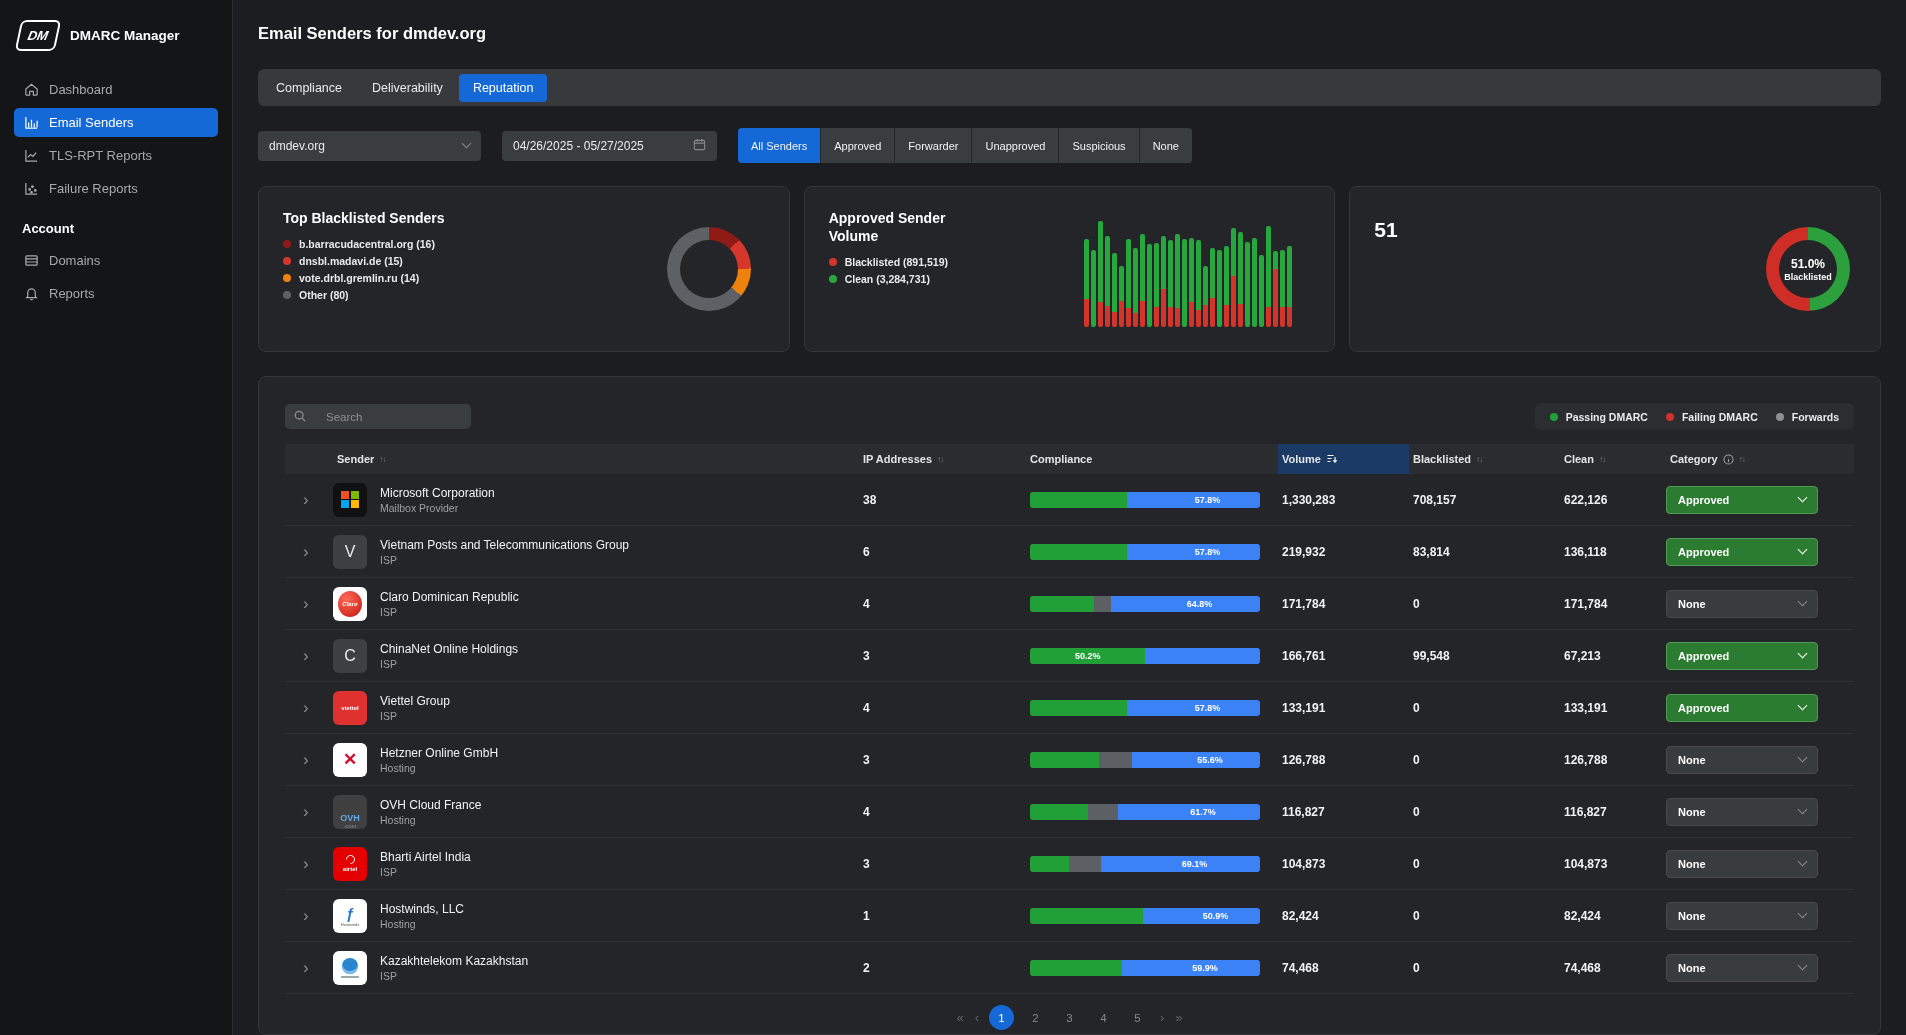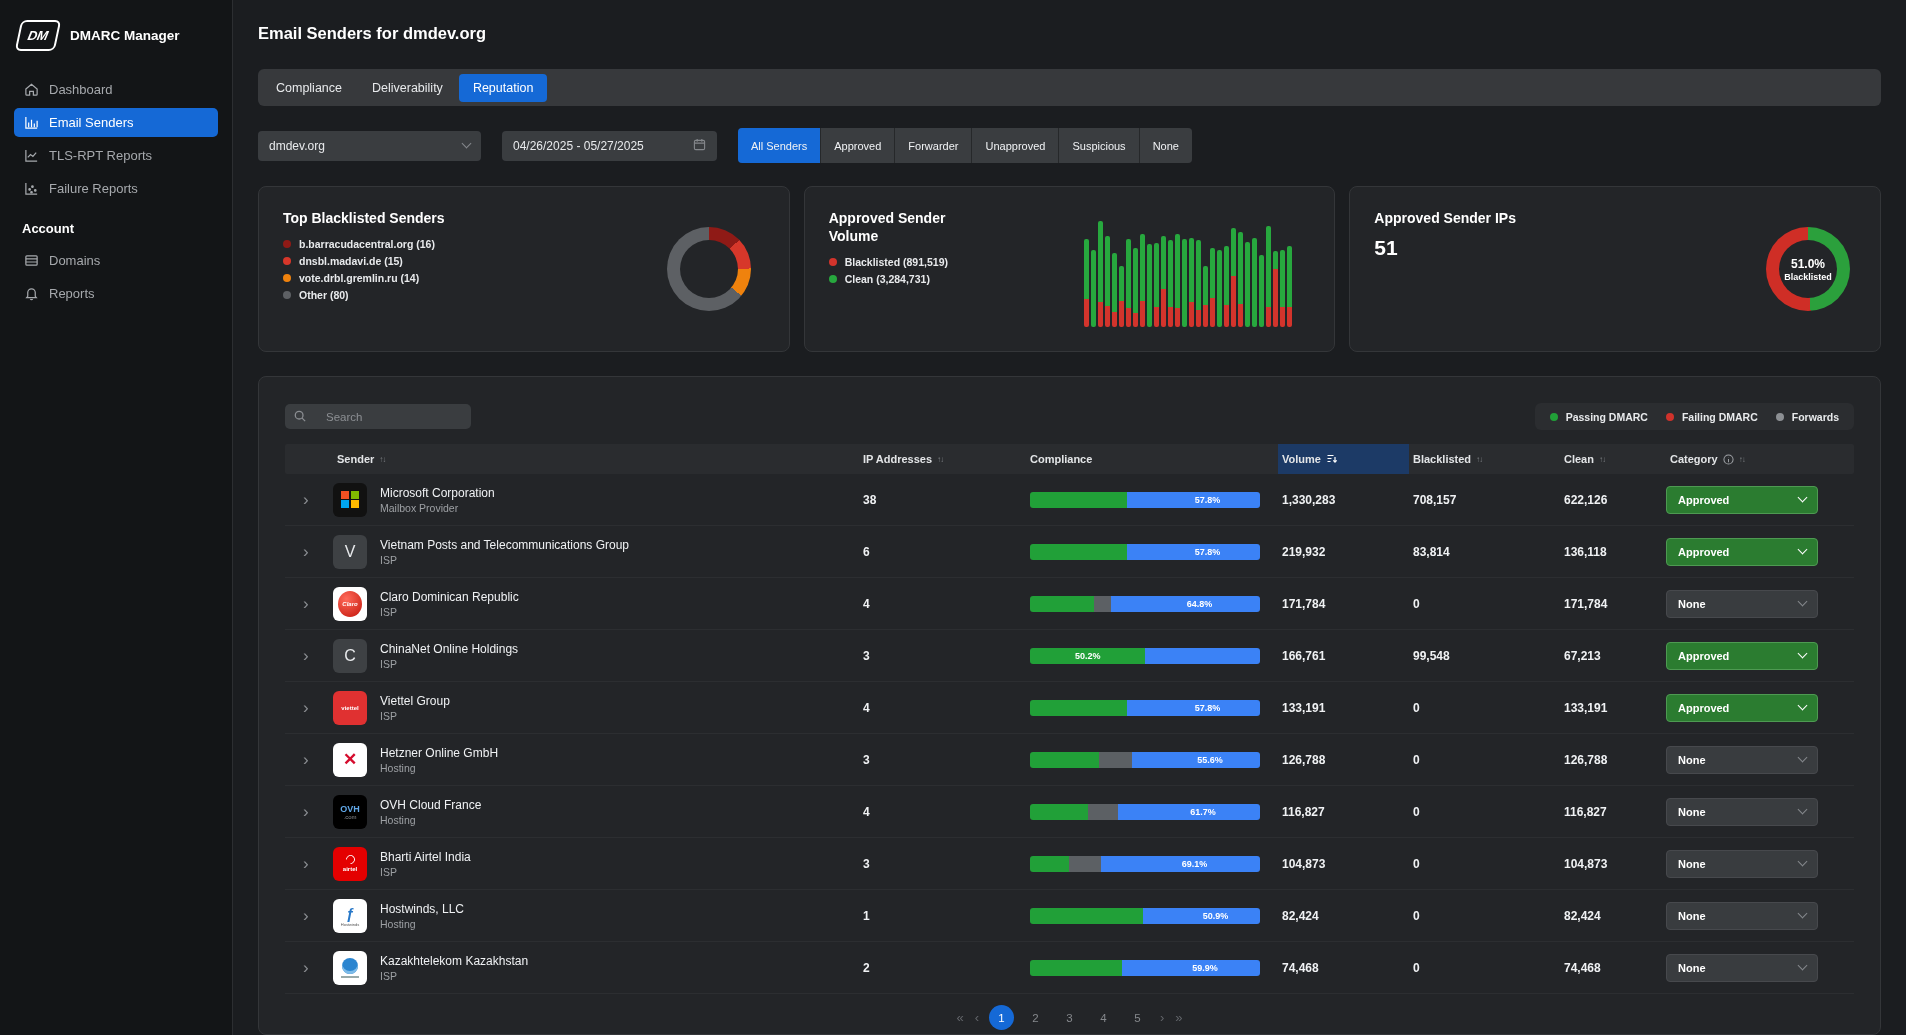--- a/index.html
+++ b/index.html
@@ -381,21 +381,20 @@
               <div class="r" style="height: 19%;"></div>
             </div>
             <div class="vbar" style="height: 100%;">
               <div class="g" style="height: 57%;"></div>
               <div class="r" style="height: 19%;"></div>
             </div>
           </div>
       </div>
 
       <div class="card">
-        <div class="card-title">Approved Sender IPs</div>
         <div class="big-number">51</div>
         <div class="donut donut-3" id="donut-ips" style="background: conic-gradient(rgb(43, 160, 60) 0%, rgb(43, 160, 60) 49.0196%, rgb(207, 46, 38) 49.0196%, rgb(207, 46, 38) 100%);">
           <div class="hole">
             <span class="donut-pct">51.0%</span>
             <span class="donut-sub">Blacklisted</span>
           </div>
         </div>
       </div>
     </div>
 
@@ -641,21 +640,21 @@
             <div>
               <div class="cat-select cat-none">
                 <span>None</span>
                 <span class="chev-down"></span>
               </div>
             </div>
           </div>
           <div class="trow">
             <div class="expander">›</div>
             <div class="sender-cell">
-              <div class="slogo" style="background: #000000;">
+              <div class="slogo" style="background: #404040; justify-content: flex-end;">
                 <b style="color:#61a8e8;font-size:9px">OVH</b>
                 <span class="tiny-label" style="color:#8c8f93">.com</span>
               </div>
               <div>
                 <div class="sname">OVH Cloud France</div>
                 <div class="stype">Hosting</div>
               </div>
             </div>
             <div class="cell-val">4</div>
             <div>

